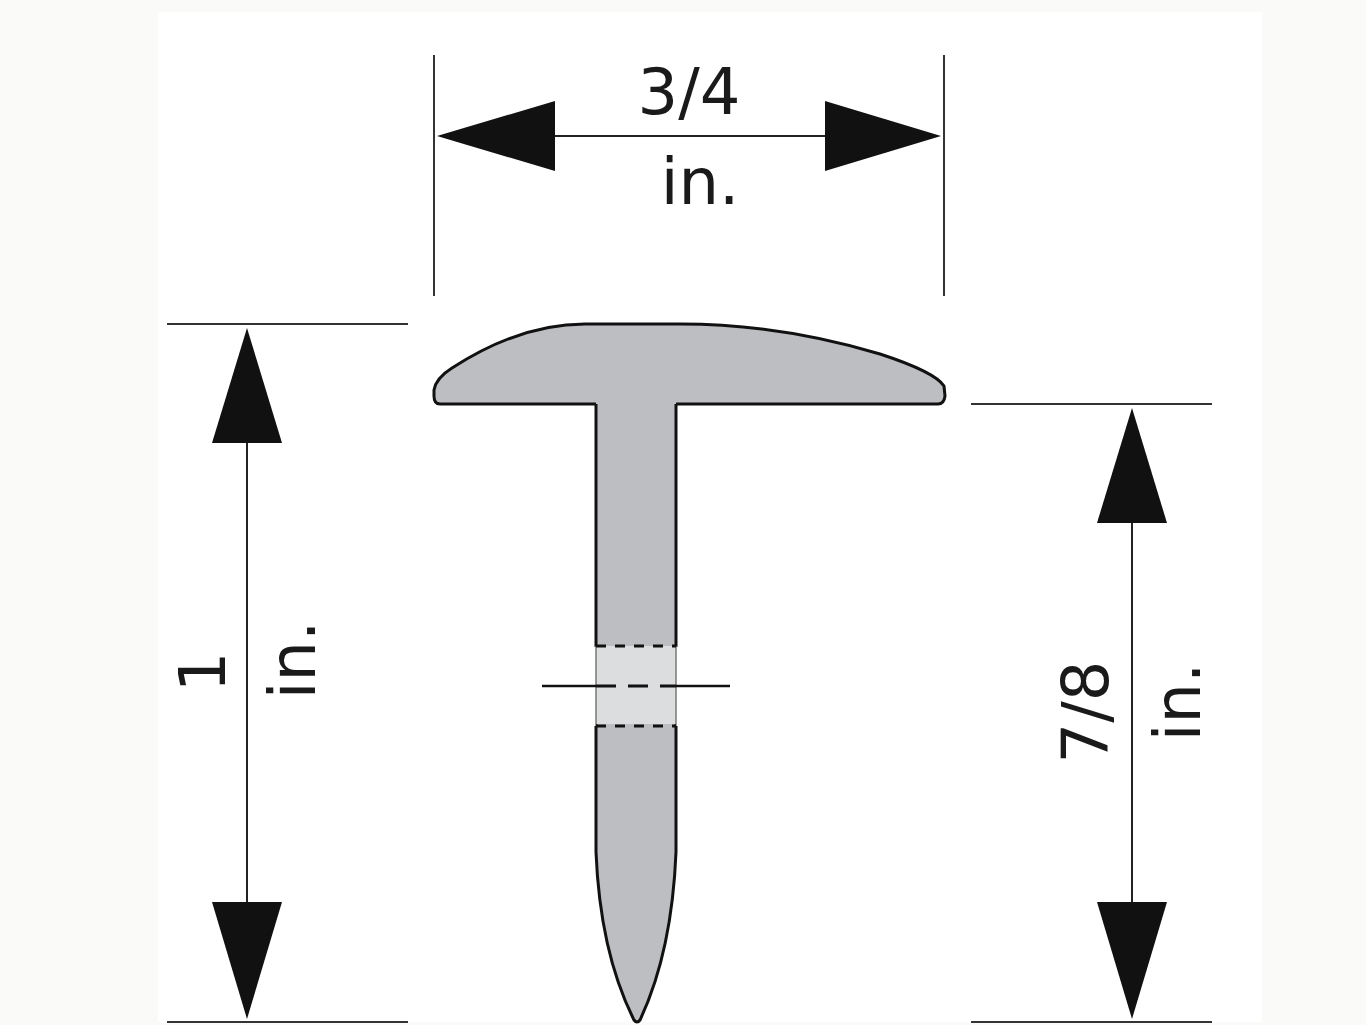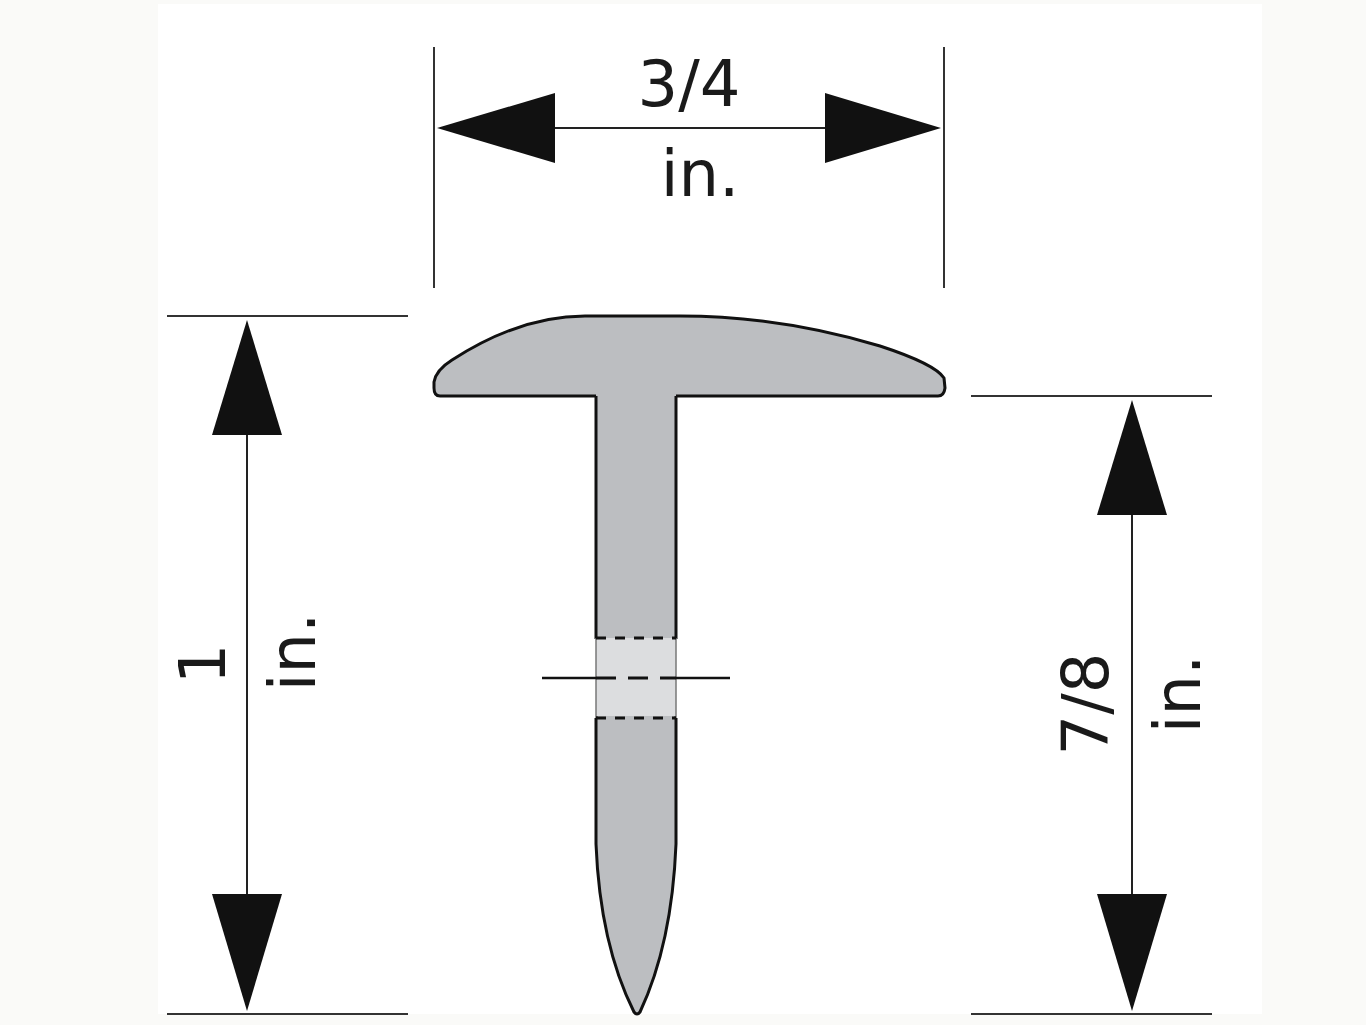--- a/index.html
+++ b/index.html
@@ -2,21 +2,21 @@
 <html><head>
   <meta charset="utf-8">
   <style>
     html, body { margin: 0; padding: 0; }
     body {
       width: 1366px; height: 1025px; overflow: hidden;
       background: #fafaf8;
       font-family: "DejaVu Sans", sans-serif;
     }
     .canvas {
-      position: absolute; left: 0; top: 4px;
+      position: absolute; left: 0; top: 12px;
       width: 1366px; height: 735px;
     }
     .panel {
       position: absolute; left: 158px; top: 0;
       width: 1104px; height: 1010px;
       background: #ffffff;
     }
     svg { position: absolute; left: 0; top: 0; }
     .dim-text {
       font-family: "DejaVu Sans", sans-serif;

